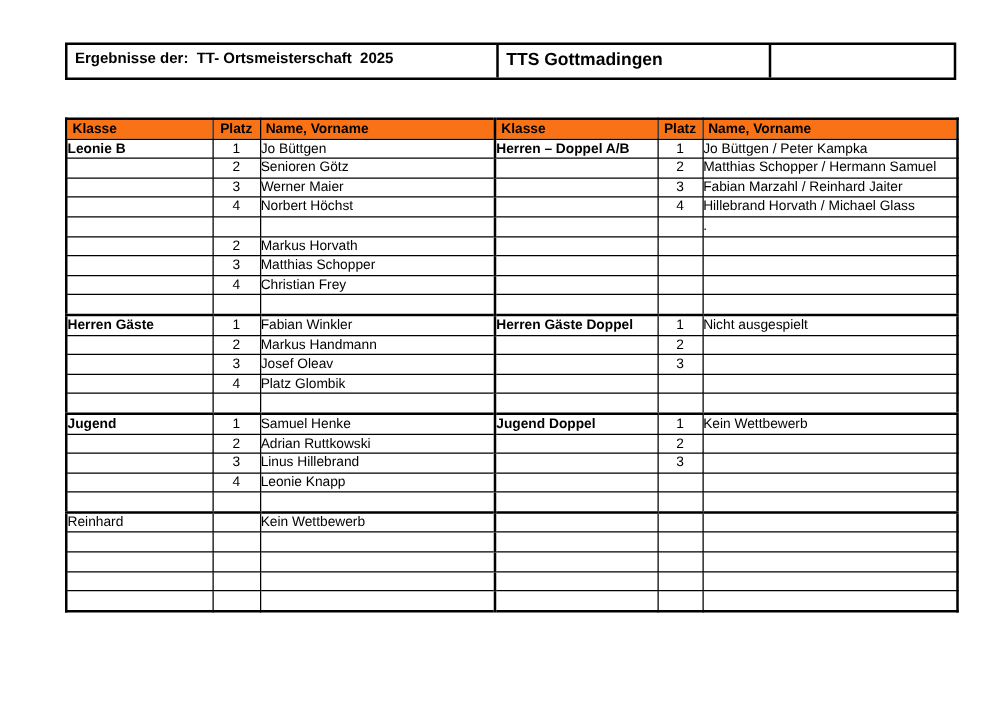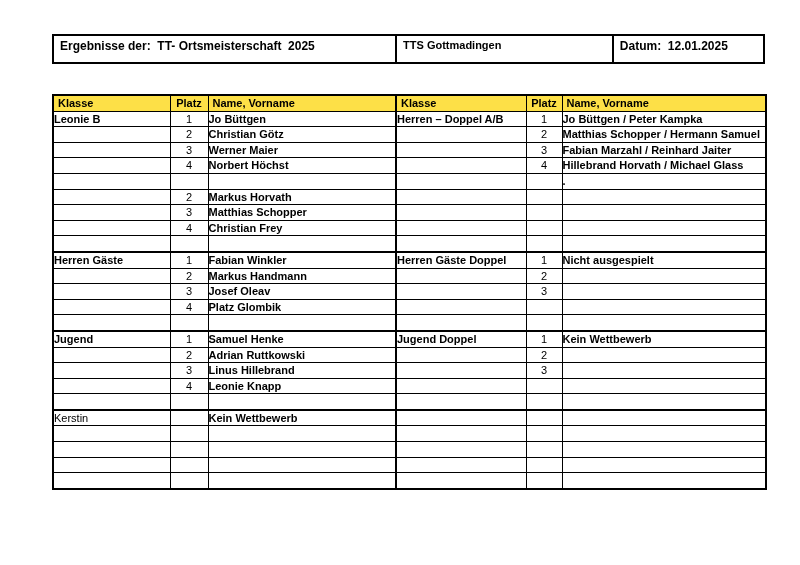--- a/index.html
+++ b/index.html
@@ -20,64 +20,63 @@
   .header-cell {
     box-sizing: border-box;
     border-right: 2px solid #000;
     padding: 3px 0 0 6px;
     font-weight: bold;
     font-size: 12px;
     white-space: pre;
     overflow: hidden;
   }
   .header-cell.title  { width: 345px; }
-  .header-cell.club   { width: 218px; font-size: 11px; }
+  .header-cell.club   { width: 218px; font-size: 14px; }
   .header-cell.date   { width: 150px; border-right: none; }
 
   
   table.results {
     position: absolute; left: 52px; top: 94px;
     width: 713px;
     border-collapse: collapse;
     table-layout: fixed;
     font-size: 11px;
     border: 2px solid #000;
   }
   table.results th, table.results td {
     border: 1px solid #000;
     height: 14.6px;
     line-height: 14.6px;
     padding: 0;
     overflow: hidden;
     white-space: nowrap;
   }
   table.results th {
-    background: #fde047;
+    background: #f97316;
     font-weight: bold;
     text-align: left;
     padding-left: 4px;
   }
   table.results th.platz { text-align: center; padding-left: 0; }
   td.col-klasse { padding-left: 4px; }
   td.col-platz  { text-align: center; }
-  td.col-name   { padding-left: 5px; font-weight: bold; }
+  td.col-name   { padding-left: 5px; }
   .bold { font-weight: bold; }
   .divider-right { border-right-width: 2px !important; }
   tr.section-start th, tr.section-start td { border-top: 2px solid #000; }
   thead tr th { border-bottom: 2px solid #000; }
 </style>
 </head>
 <body>
 
 <div class="page">
 
   <div class="header-box">
     <div class="header-cell title">Ergebnisse der:  TT- Ortsmeisterschaft  2025</div>
     <div class="header-cell club">TTS Gottmadingen</div>
-    <div class="header-cell date">Datum:  12.01.2025</div>
   </div>
 
   <table class="results">
     <colgroup>
       <col style="width:117px">
         <col style="width:38px">
         <col style="width:188px">
       <col style="width:130px">
         <col style="width:36px">
         <col style="width:204px">
@@ -97,21 +96,21 @@
           <td class="col-klasse bold">Leonie B</td>
           <td class="col-platz">1</td>
           <td class="col-name divider-right">Jo Büttgen</td>
           <td class="col-klasse bold">Herren – Doppel A/B</td>
           <td class="col-platz">1</td>
           <td class="col-name">Jo Büttgen / Peter Kampka</td>
         </tr>
         <tr>
           <td class="col-klasse bold"></td>
           <td class="col-platz">2</td>
-          <td class="col-name divider-right">Christian Götz</td>
+          <td class="col-name divider-right">Senioren Götz</td>
           <td class="col-klasse bold"></td>
           <td class="col-platz">2</td>
           <td class="col-name">Matthias Schopper / Hermann Samuel</td>
         </tr>
         <tr>
           <td class="col-klasse bold"></td>
           <td class="col-platz">3</td>
           <td class="col-name divider-right">Werner Maier</td>
           <td class="col-klasse bold"></td>
           <td class="col-platz">3</td>
@@ -239,21 +238,21 @@
         </tr>
         <tr>
           <td class="col-klasse bold"></td>
           <td class="col-platz"></td>
           <td class="col-name divider-right"></td>
           <td class="col-klasse bold"></td>
           <td class="col-platz"></td>
           <td class="col-name"></td>
         </tr>
         <tr class="section-start">
-          <td class="col-klasse">Kerstin</td>
+          <td class="col-klasse">Reinhard</td>
           <td class="col-platz"></td>
           <td class="col-name divider-right">Kein Wettbewerb</td>
           <td class="col-klasse"></td>
           <td class="col-platz"></td>
           <td class="col-name"></td>
         </tr>
         <tr>
           <td class="col-klasse bold"></td>
           <td class="col-platz"></td>
           <td class="col-name divider-right"></td>

